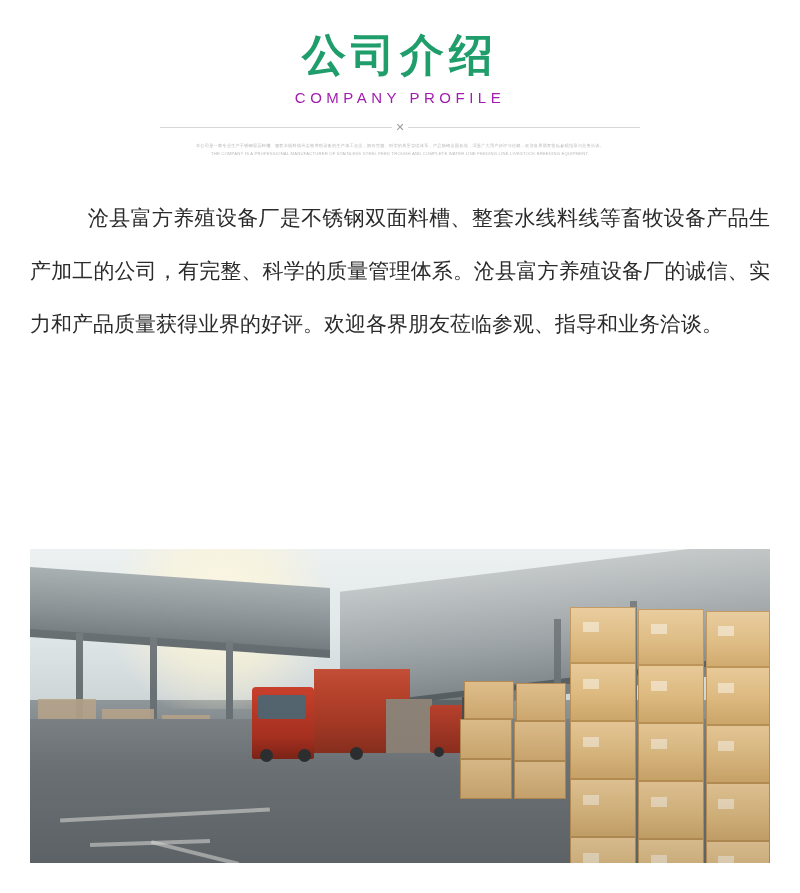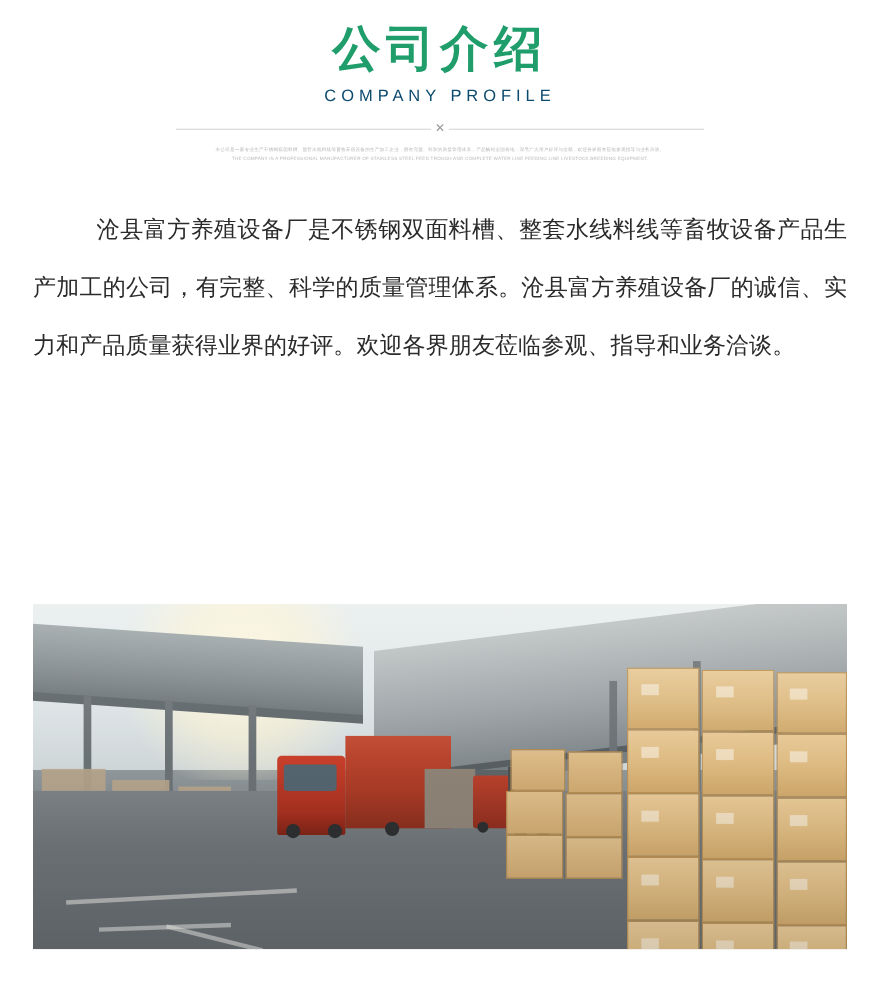--- a/index.html
+++ b/index.html
@@ -16,36 +16,36 @@
   .page {
     position: relative;
     width: 800px;
     height: 893px;
     background: #ffffff;
     box-sizing: border-box;
   }
 
   
   .header {
-    padding-top: 20px;
+    padding-top: 30px;
     text-align: center;
   }
   .header-title {
     font-family: "DejaVu Sans", "Liberation Sans", sans-serif;
     font-size: 44px;
     font-weight: bold;
     color: #1f9d6a;
     letter-spacing: 5px;
     line-height: 1.15;
   }
   .header-subtitle {
     margin-top: 8px;
     font-family: "Liberation Sans", sans-serif;
     font-size: 15px;
-    color: #0c4a6e;
+    color: #a21caf;
     letter-spacing: 4.5px;
     font-weight: normal;
   }
 
   
   .divider {
     position: relative;
     width: 480px;
     margin: 14px auto 0 auto;
     height: 14px;

